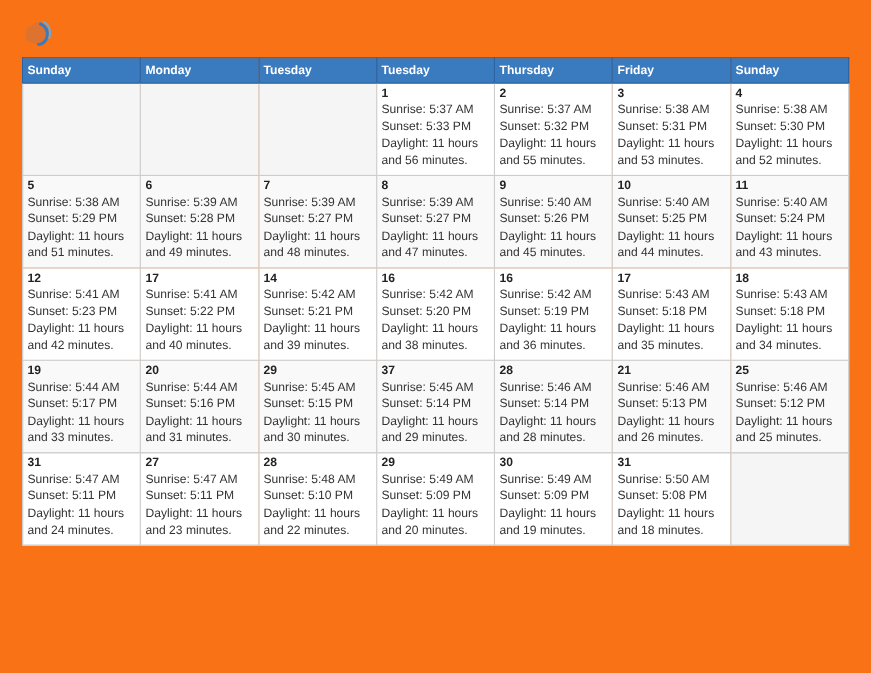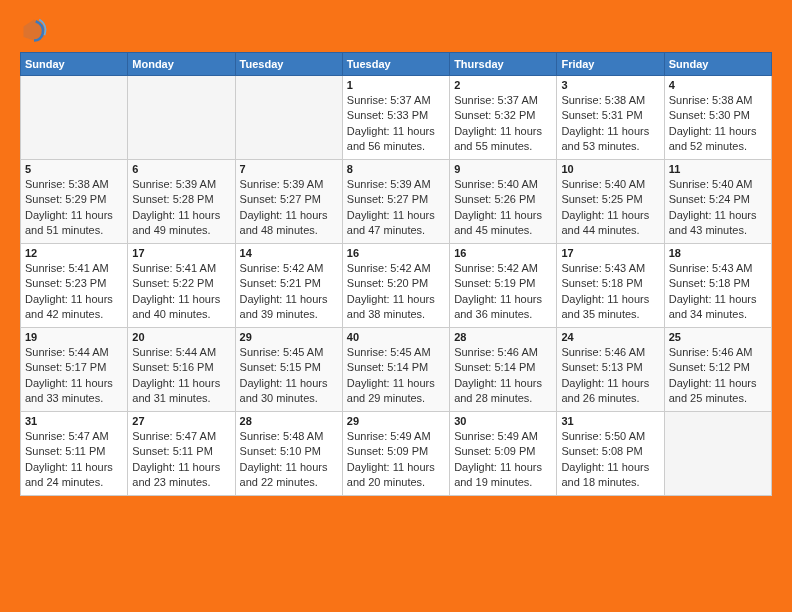--- a/index.html
+++ b/index.html
@@ -283,35 +283,35 @@
 and 31 minutes.</div>
           </td>
           <td>
             <div class="day-number">29</div>
             <div class="day-info" style="white-space: pre-line;">Sunrise: 5:45 AM
 Sunset: 5:15 PM
 Daylight: 11 hours
 and 30 minutes.</div>
           </td>
           <td>
-            <div class="day-number">40</div>
+            <div class="day-number">37</div>
             <div class="day-info" style="white-space: pre-line;">Sunrise: 5:45 AM
 Sunset: 5:14 PM
 Daylight: 11 hours
 and 29 minutes.</div>
           </td>
           <td>
             <div class="day-number">28</div>
             <div class="day-info" style="white-space: pre-line;">Sunrise: 5:46 AM
 Sunset: 5:14 PM
 Daylight: 11 hours
 and 28 minutes.</div>
           </td>
           <td>
-            <div class="day-number">24</div>
+            <div class="day-number">21</div>
             <div class="day-info" style="white-space: pre-line;">Sunrise: 5:46 AM
 Sunset: 5:13 PM
 Daylight: 11 hours
 and 26 minutes.</div>
           </td>
           <td>
             <div class="day-number">25</div>
             <div class="day-info" style="white-space: pre-line;">Sunrise: 5:46 AM
 Sunset: 5:12 PM
 Daylight: 11 hours

